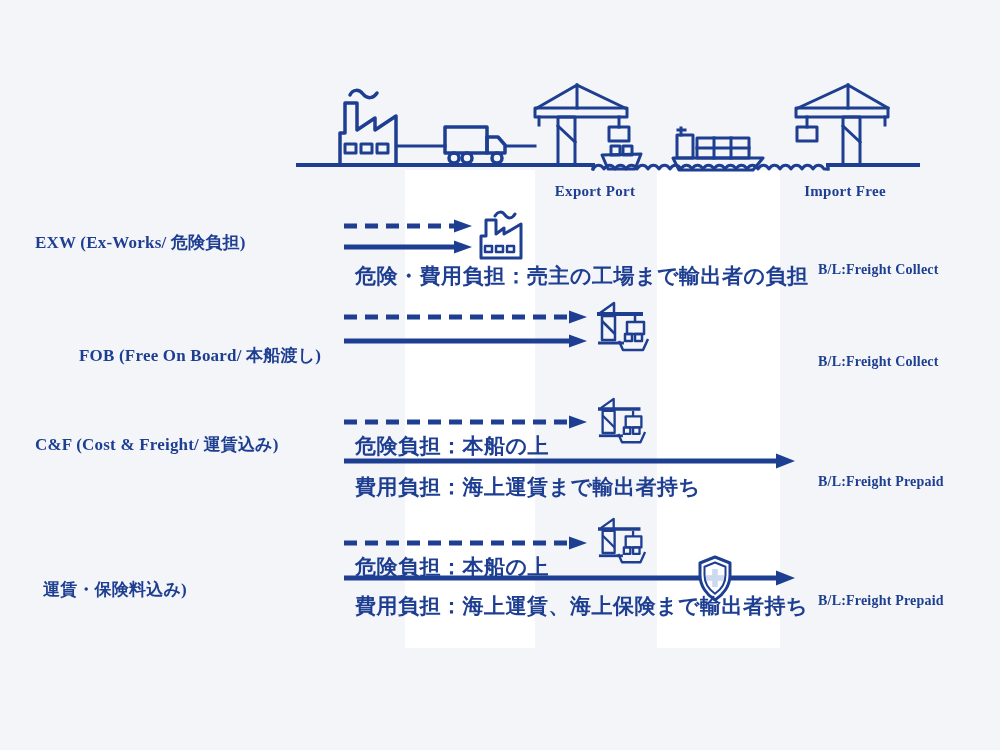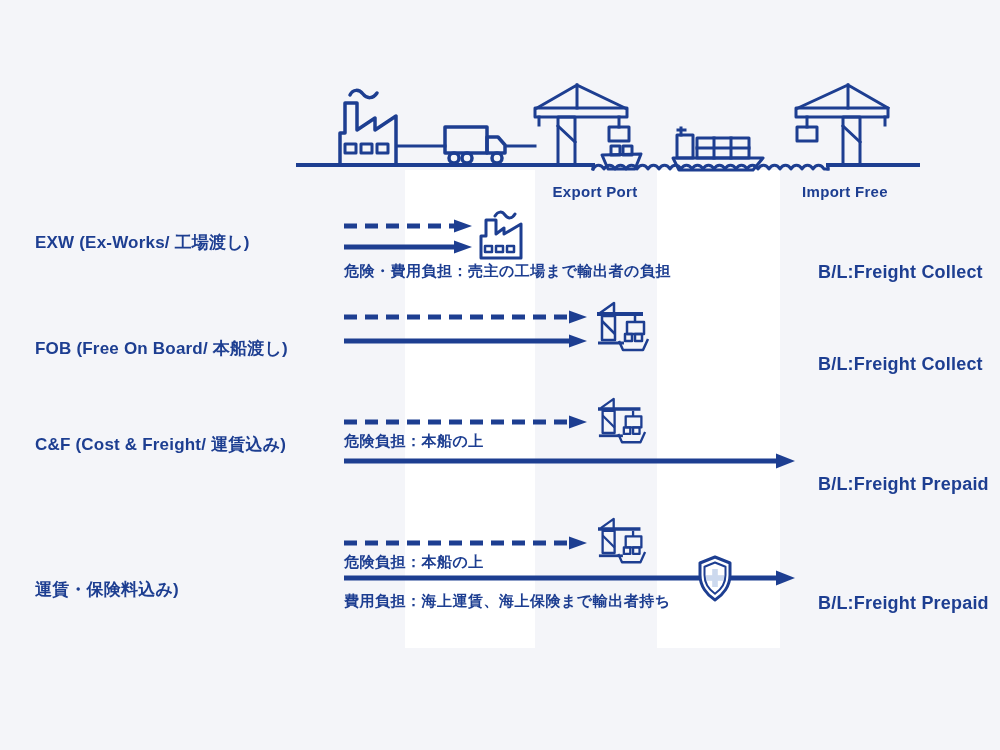--- a/index.html
+++ b/index.html
@@ -1,36 +1,36 @@
 <!DOCTYPE html>
 <html style="--navy: #1d3e91; --background: #f4f5f9; --band: #ffffff; --shield-cross: #ccd9ee;"><head>
 <meta charset="utf-8">
 <style>
   html,body{margin:0;padding:0;}
   body{width:1000px;height:750px;background:var(--background,#f4f5f9);}
   .stage{position:relative;width:1000px;height:750px;overflow:hidden;
          background:var(--background,#f4f5f9);color:var(--navy,#1d3e91);
-         font-family:Liberation Sans, sans-serif;font-weight:bold;}
+         font-family:Liberation Serif, serif;font-weight:bold;}
   .band{position:absolute;top:170px;height:478px;background:var(--band,#ffffff);}
   .band-inland{left:405px;width:130px;}
   .band-sea{left:657px;width:123px;}
   .abs{position:absolute;}
   .topart{left:290px;top:78px;width:660px;height:130px;}
   .port-label{position:absolute;top:183px;transform:translateX(-50%);
               font-size:15px;letter-spacing:.3px;white-space:nowrap;}
   .port-export{left:595px;}
   .port-import{left:845px;}
   .term{position:absolute;left:35px;font-size:17px;letter-spacing:.2px;white-space:nowrap;}
-  .t-exw{top:231px;} .t-fob{top:337px;} .t-cf{top:433px;}
-  .t-cif1{top:550px;} .t-cif2{top:578px;}
-  .caption{position:absolute;left:344px;font-size:15px;letter-spacing:.5px;white-space:nowrap;}
+  .t-exw{top:231px;} .t-fob{top:344px;margin-left:44px;} .t-cf{top:433px;}
+  .t-cif1{top:550px;} .t-cif2{top:578px;margin-left:8px;}
+  .caption{position:absolute;left:355px;font-size:21px;letter-spacing:.5px;white-space:nowrap;}
   .c-exw{top:262px;} .c-fob{top:355px;}
   .c-cf1{top:432px;} .c-cf2{top:473px;}
   .c-cif1{top:553px;} .c-cif2{top:592px;}
-  .bl{position:absolute;left:818px;font-size:18px;letter-spacing:.2px;white-space:nowrap;}
+  .bl{position:absolute;left:818px;font-size:14px;letter-spacing:.2px;white-space:nowrap;}
   .bl-exw{top:262px;} .bl-fob{top:354px;} .bl-cf{top:474px;} .bl-cif{top:593px;}
   .a-exw-dash{left:342px;top:218px;} .a-exw-solid{left:342px;top:239px;}
   .a-fob-dash{left:342px;top:309px;} .a-fob-solid{left:342px;top:333px;}
   .a-cf-dash{left:342px;top:414px;}  .a-cf-solid{left:342px;top:452px;}
   .a-cif-dash{left:342px;top:535px;} .a-cif-solid{left:342px;top:569px;}
   .i-exw{left:477px;top:208px;} .i-fob{left:594px;top:301px;}
   .i-cf{left:594px;top:397px;}  .i-cif{left:594px;top:517px;}
   .shield{left:696px;top:555px;}
   svg{display:block;}
 </style>
@@ -104,21 +104,21 @@
       <rect x="553" y="39" width="17" height="48"></rect>
       <path d="M553,48 L570,64"></path>
       <path d="M517,39 V49"></path>
       <rect x="507" y="49" width="20" height="14"></rect>
     </g>
   </svg>
 
   <div class="port-label port-export">Export Port</div>
   <div class="port-label port-import">Import Free</div>
 
-  <div class="term t-exw">EXW (Ex-Works/ 工場渡し)</div>
+  <div class="term t-exw">EXW (Ex-Works/ 危険負担)</div>
   <svg class="abs a-exw-dash" width="132" height="16">
     <line x1="2" y1="8" x2="112" y2="8" stroke="currentColor" stroke-width="5" stroke-dasharray="13 8"></line>
     <polygon points="112,1.5 130,8 112,14.5" fill="currentColor"></polygon>
   </svg>
   <svg class="abs a-exw-solid" width="132" height="16">
     <line x1="2" y1="8" x2="112" y2="8" stroke="currentColor" stroke-width="5"></line>
     <polygon points="112,1.5 130,8 112,14.5" fill="currentColor"></polygon>
   </svg>
   <svg class="abs i-exw" width="48" height="52" viewBox="0 0 48 52" fill="none" stroke="currentColor" stroke-linejoin="round">
     <path d="M18,8 c3,-5 7,-5 10,-1 c3,4 7,4 10,-1" stroke-width="3" stroke-linecap="round"></path>
@@ -168,20 +168,21 @@
     <rect x="33" y="21" width="17" height="12" stroke-width="2.5"></rect>
     <path d="M25,40 L29,49 L49,49 L54,38" stroke-width="2.5"></path>
     <rect x="31" y="33" width="7" height="7" stroke-width="2.5"></rect>
     <rect x="41" y="33" width="7" height="7" stroke-width="2.5"></rect>
   </svg>
   <div class="caption c-cf1">危険負担：本船の上</div>
   <svg class="abs a-cf-solid" width="455" height="18">
     <line x1="2" y1="9" x2="436" y2="9" stroke="currentColor" stroke-width="5"></line>
     <polygon points="434,1.5 453,9 434,16.5" fill="currentColor"></polygon>
   </svg>
+  <div class="caption c-cf2">費用負担：海上運賃まで輸出者持ち</div>
   <div class="bl bl-cf">B/L:Freight Prepaid</div>
 
   <div class="term t-cif2">運賃・保険料込み)</div>
   <svg class="abs a-cif-dash" width="247" height="16">
     <line x1="2" y1="8" x2="227" y2="8" stroke="currentColor" stroke-width="5" stroke-dasharray="13 8"></line>
     <polygon points="227,1.5 245,8 227,14.5" fill="currentColor"></polygon>
   </svg>
   <svg class="abs i-cif" width="56" height="48" viewBox="0 0 58 52" fill="none" stroke="currentColor" stroke-linejoin="round">
     <path d="M6,12 L20,2 V12" stroke-width="2.5"></path>
     <path d="M3,13 H49" stroke-width="4"></path>

